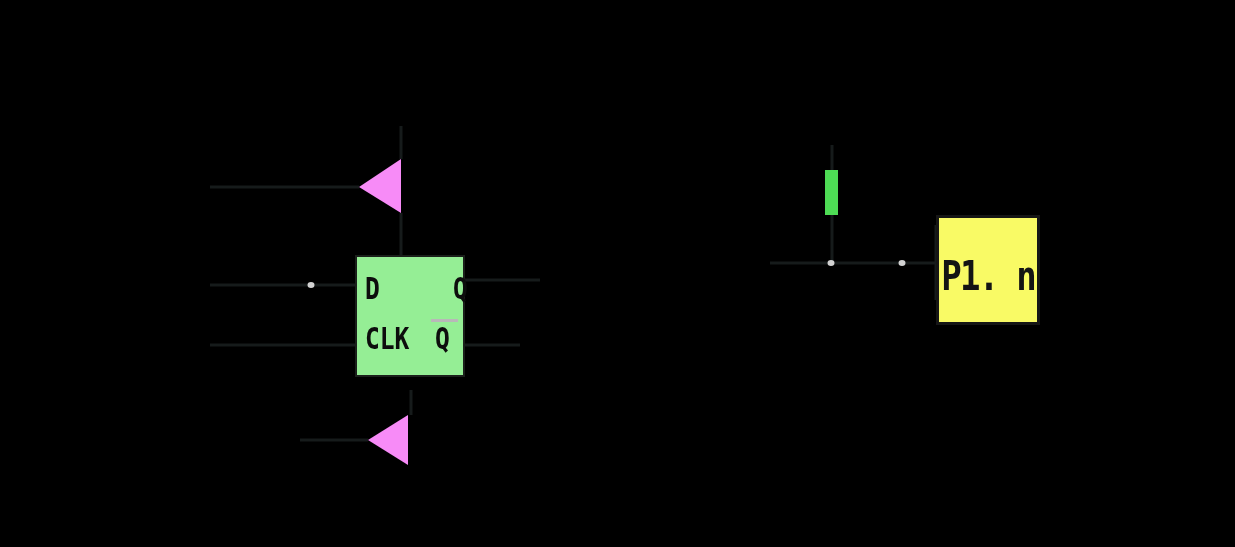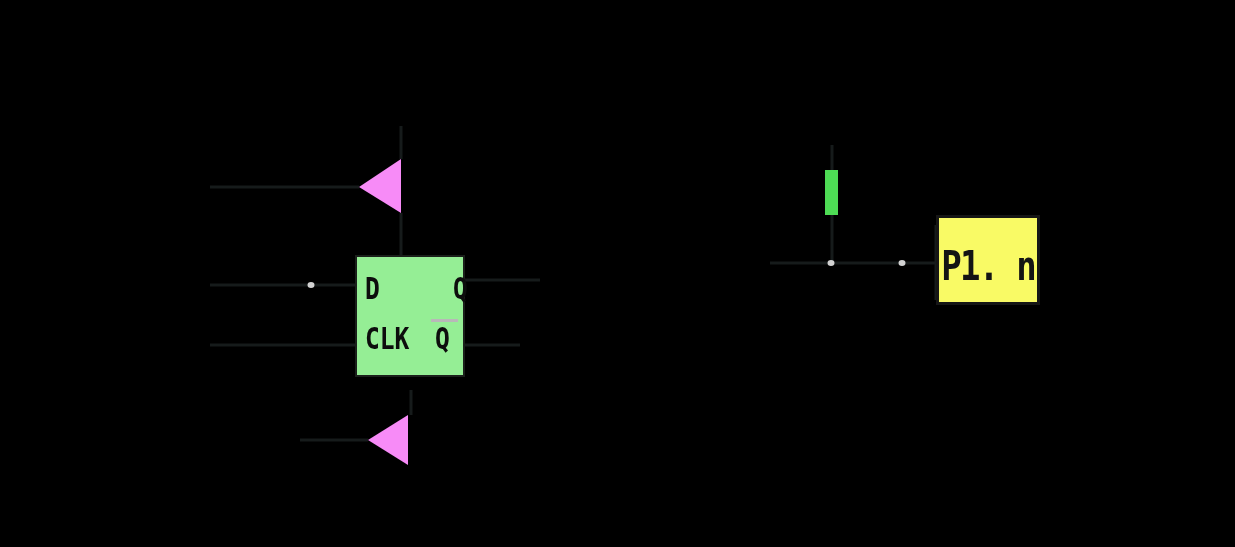--- a/index.html
+++ b/index.html
@@ -54,21 +54,21 @@
     width: 27px;
     height: 3px;
     background: #B8B8B8;
   }
   
   #pin-box {
     position: absolute;
     left: 936px;
     top: 215px;
     width: 104px;
-    height: 90px;
+    height: 110px;
     background: #F9FA65;
     border: 3px solid #161616;
     box-sizing: border-box;
     display: flex;
     align-items: center;
     justify-content: center;
     padding-top: 12px;
   }
   #pin-label {
     font-weight: bold;

